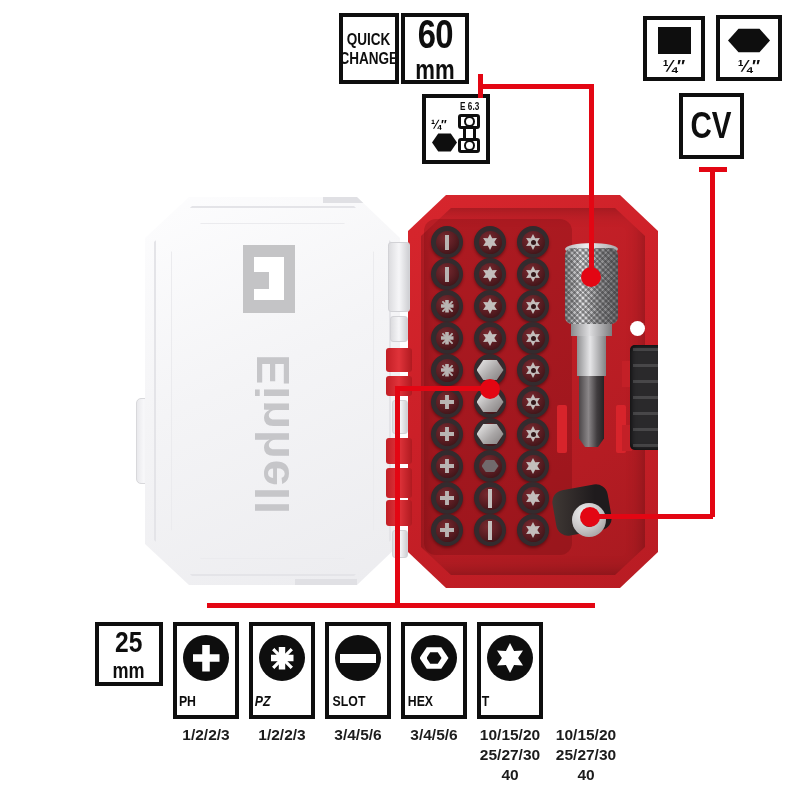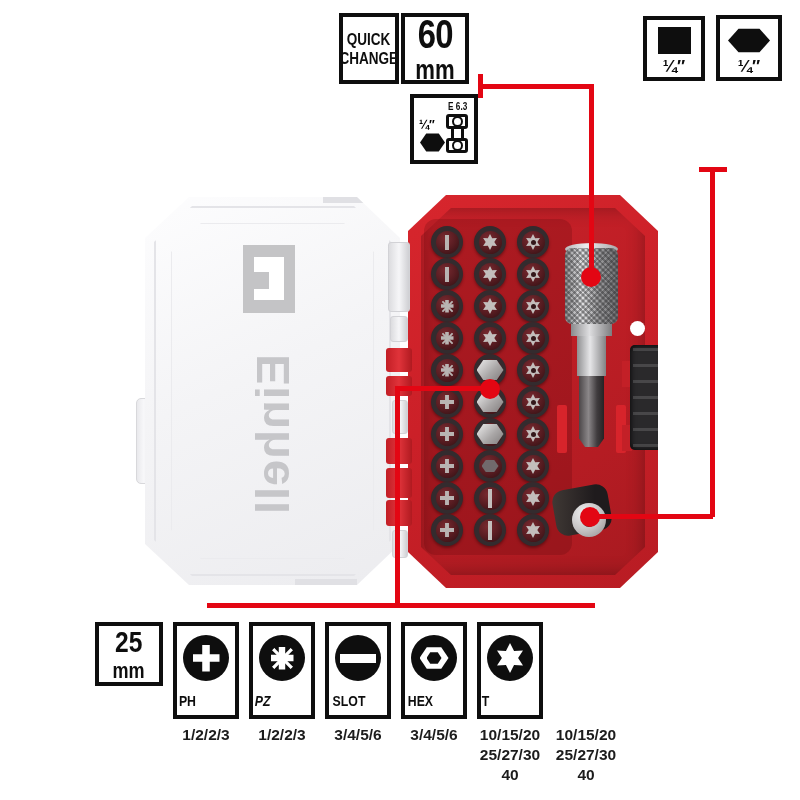--- a/index.html
+++ b/index.html
@@ -10,21 +10,21 @@
   .badge{position:absolute;background:#fff;border:4px solid #0e0e0e;display:flex;flex-direction:column;align-items:center;justify-content:center;z-index:20;}
   .cnd{display:inline-block;transform:scaleX(.82);transform-origin:50% 50%;white-space:nowrap;font-weight:700;color:#0e0e0e;}
 
   
   #b-quick{left:323px;top:13px;width:60px;height:71px;margin-left:16px;}
   #b-quick .l{font-size:16.5px;}
   #b-60{left:401px;top:13px;width:68px;height:71px;}
   #b-60 .v{font-size:40px;letter-spacing:-1px;}
   #b-60 .u{font-size:27px;margin-top:-2px;}
   #b-mag{left:323px;top:94px;width:60px;height:70px;justify-content:flex-start;}
-  #b-adp{left:410px;top:94px;width:68px;height:70px;}
+  #b-adp{left:422px;top:94px;width:68px;height:70px;}
   #b-sq{left:643px;top:16px;width:62px;height:65px;justify-content:flex-start;}
   #b-hx{left:716px;top:15px;width:66px;height:66px;justify-content:flex-start;}
   #b-cv{left:679px;top:93px;width:65px;height:66px;}
   #b-cv .l{font-size:36px;}
 
   .frac{font-weight:700;font-size:17px;color:#0e0e0e;margin-top:3px;}
   .sq-ic{width:33px;height:33px;background:#0e0e0e;margin-top:7px;}
   .hex-cp{clip-path:polygon(25% 6.7%,75% 6.7%,100% 50%,75% 93.3%,25% 93.3%,0% 50%);}
   .hx-ic{width:42px;height:34px;background:#0e0e0e;margin-top:8px;}
 
@@ -196,20 +196,23 @@
   <div class="badge" id="b-sq">
     <div class="sq-ic"></div>
     <span class="frac">¼″</span>
   </div>
 
   <div class="badge" id="b-hx">
     <div class="hx-ic hex-cp"></div>
     <span class="frac">¼″</span>
   </div>
 
+  <div class="badge" id="b-cv">
+    <span class="cnd l">CV</span>
+  </div>
 
   <div class="ann" style="left:478px;top:74px;width:5px;height:24px;"></div>
   <div class="ann" style="left:478px;top:84px;width:114px;height:5px;"></div>
   <div class="ann" style="left:589px;top:84px;width:5px;height:194px;"></div>
   <div class="ann-dot" style="left:581px;top:267px;"></div>
 
   <div class="ann" style="left:699px;top:167px;width:28px;height:5px;"></div>
   <div class="ann" style="left:710px;top:167px;width:5px;height:350px;"></div>
   <div class="ann" style="left:590px;top:514px;width:123px;height:5px;"></div>
   <div class="ann-dot" style="left:580px;top:507px;"></div>

